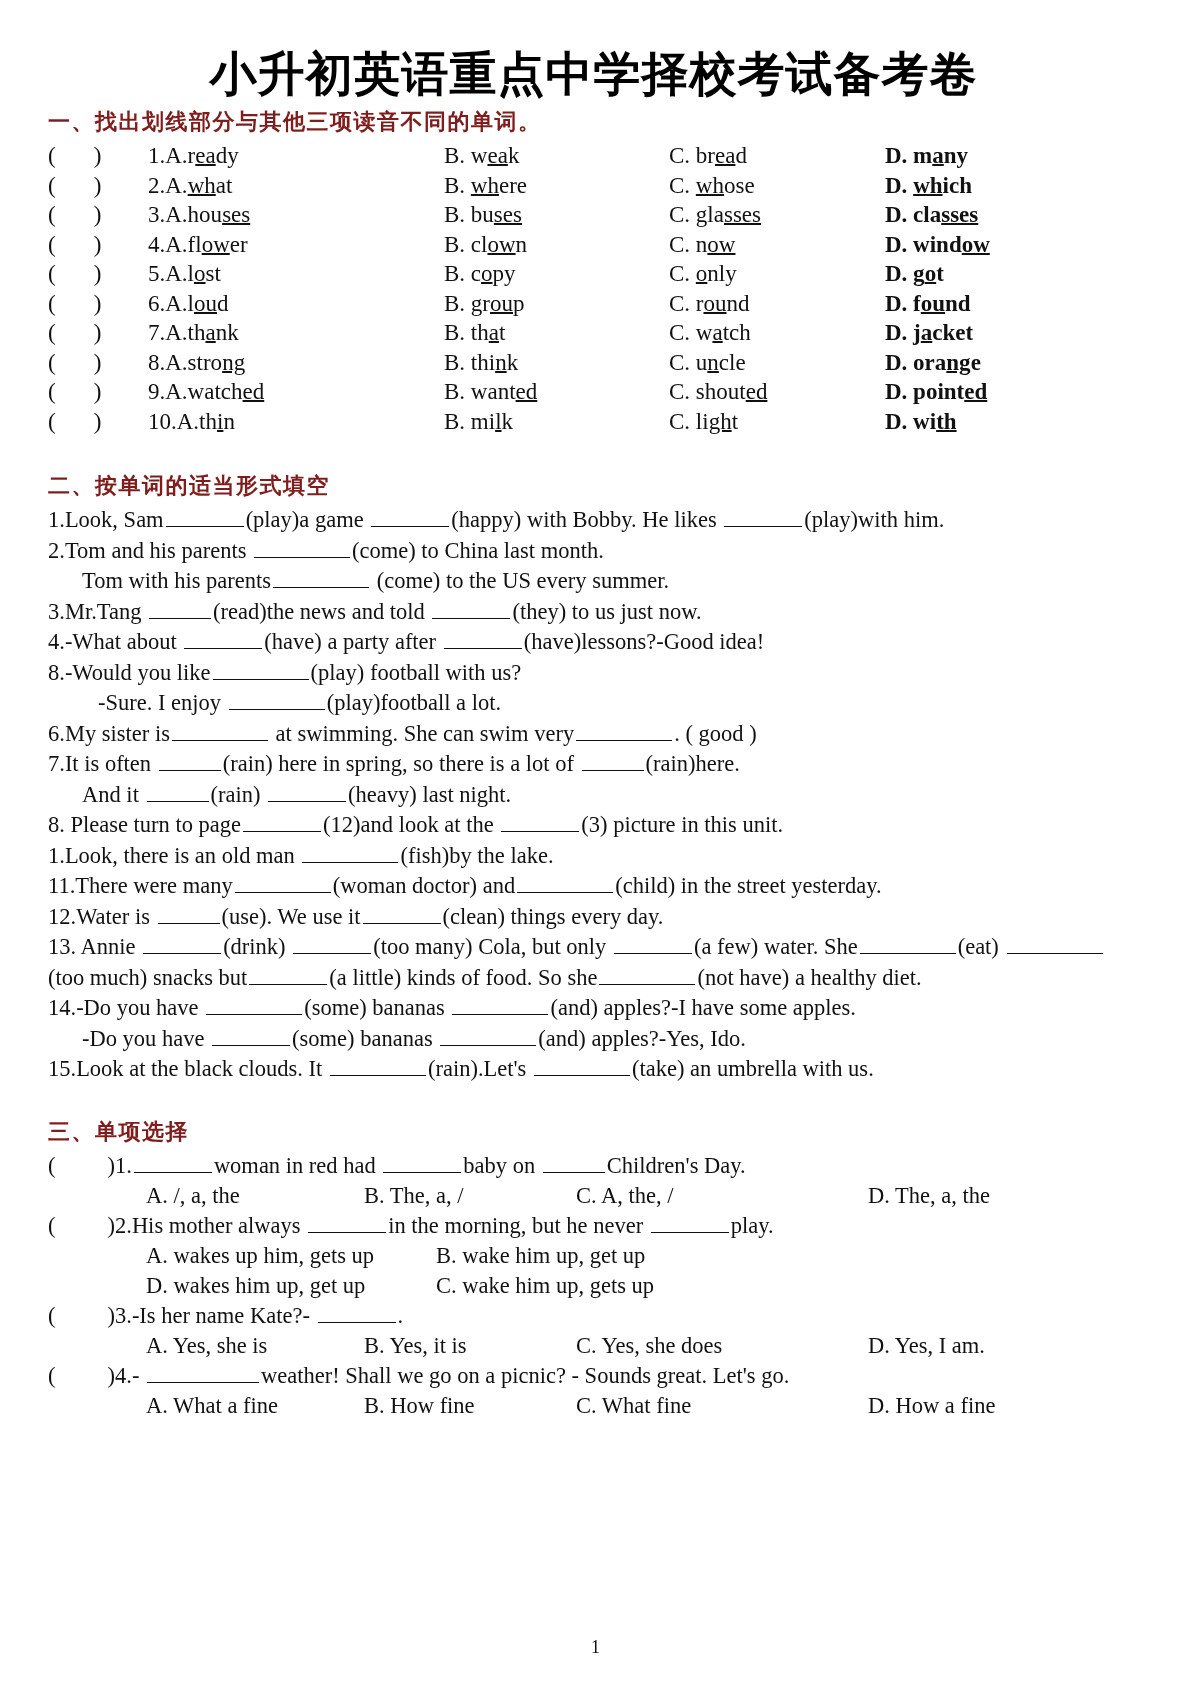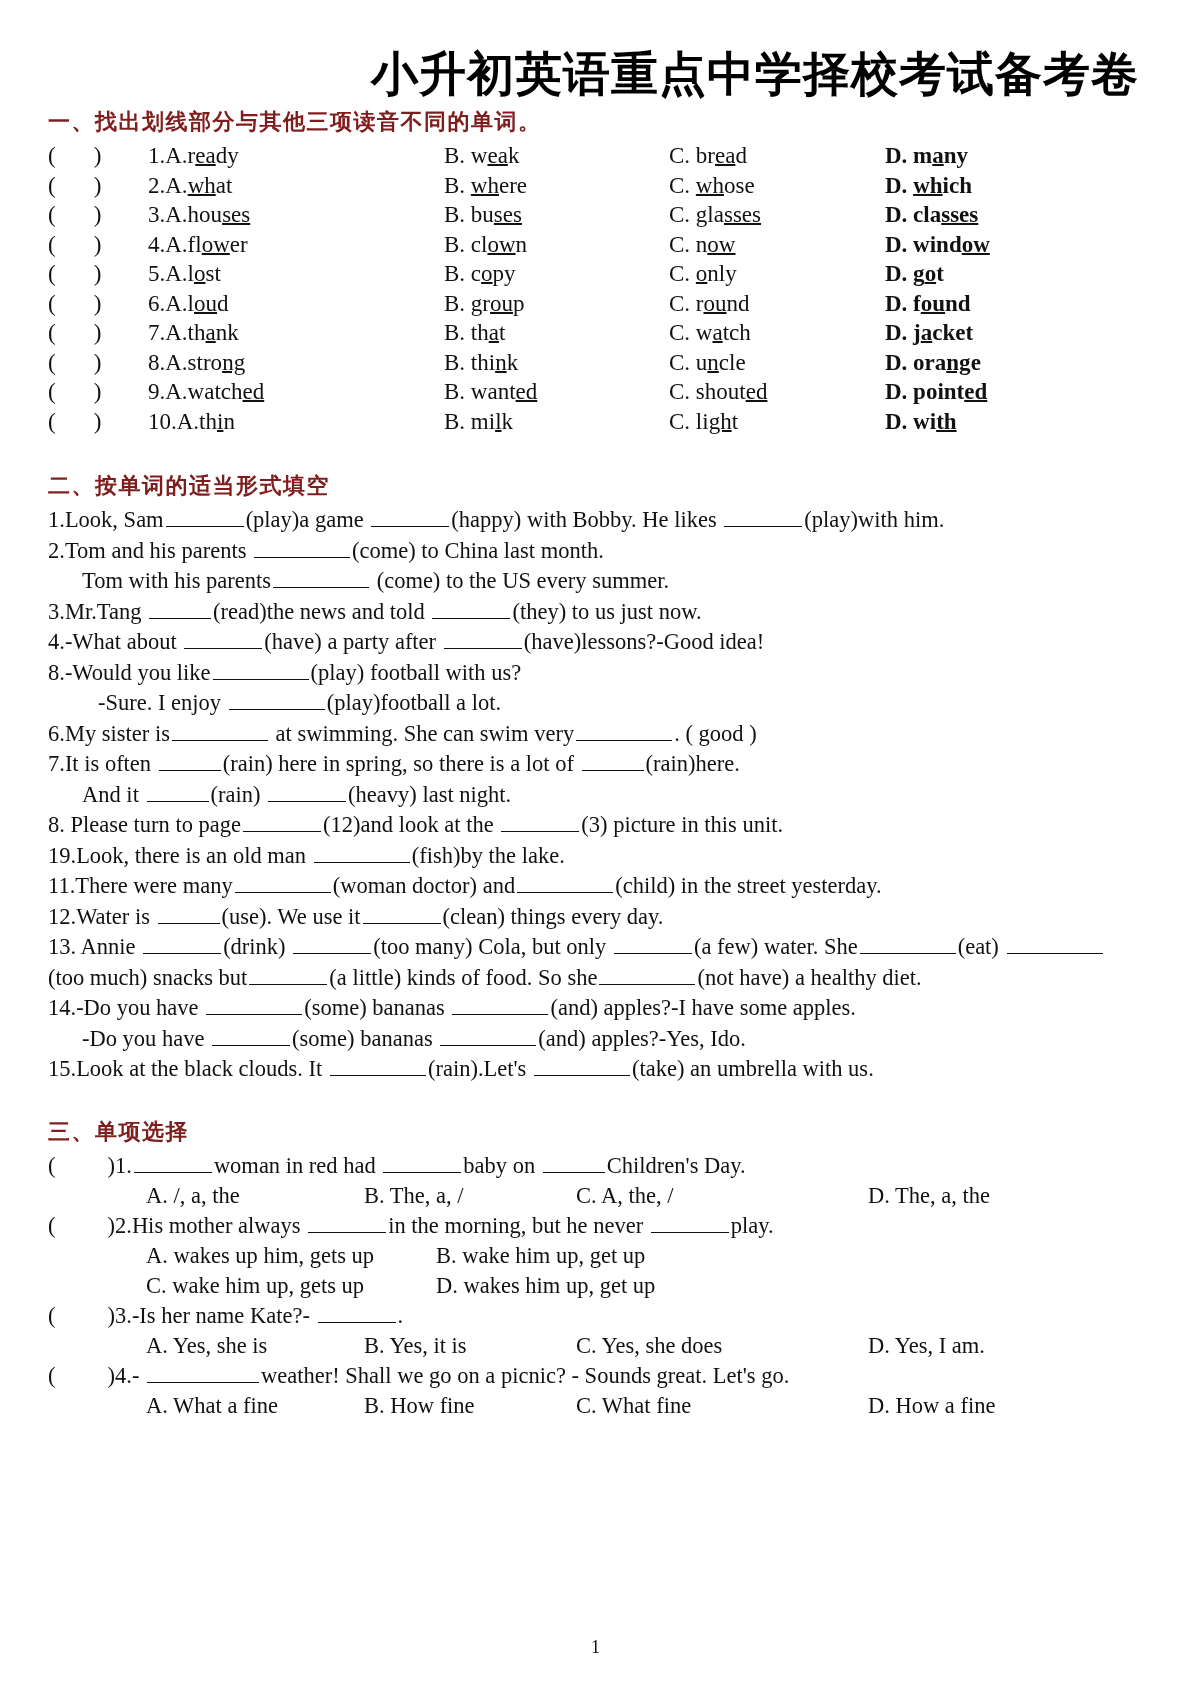--- a/index.html
+++ b/index.html
@@ -18,21 +18,21 @@
   .page {
     width: 1191px;
     height: 1684px;
     box-sizing: border-box;
     padding: 34px 52px 0 48px;
     position: relative;
   }
 
   
   .doc-title {
-    text-align: right;
+    text-align: center;
     font-family: "DejaVu Sans", "Liberation Sans", sans-serif;
     font-weight: bold;
     font-size: 47px;
     letter-spacing: 1px;
     line-height: 1.18;
     margin: 12px 0 6px 0;
     color: #000;
   }
 
   
@@ -205,21 +205,21 @@
       <div class="s2-line"><span>2.Tom and his parents </span><span class="blank b-lg"></span><span>(come) to China last month.</span></div>
       <div class="s2-line indent-1"><span>Tom with his parents</span><span class="blank b-lg"></span><span> (come) to the US every summer.</span></div>
       <div class="s2-line"><span>3.Mr.Tang </span><span class="blank b-sm"></span><span>(read)the news and told </span><span class="blank b-md"></span><span>(they) to us just now.</span></div>
       <div class="s2-line"><span>4.-What about </span><span class="blank b-md"></span><span>(have) a party after </span><span class="blank b-md"></span><span>(have)lessons?-Good idea!</span></div>
       <div class="s2-line"><span>8.-Would you like</span><span class="blank b-lg"></span><span>(play) football with us?</span></div>
       <div class="s2-line indent-2"><span>-Sure. I enjoy </span><span class="blank b-lg"></span><span>(play)football a lot.</span></div>
       <div class="s2-line"><span>6.My sister is</span><span class="blank b-lg"></span><span> at swimming. She can swim very</span><span class="blank b-lg"></span><span>. ( good )</span></div>
       <div class="s2-line"><span>7.It is often </span><span class="blank b-sm"></span><span>(rain) here in spring, so there is a lot of </span><span class="blank b-sm"></span><span>(rain)here.</span></div>
       <div class="s2-line indent-1"><span>And it </span><span class="blank b-sm"></span><span>(rain) </span><span class="blank b-md"></span><span>(heavy) last night.</span></div>
       <div class="s2-line"><span>8. Please turn to page</span><span class="blank b-md"></span><span>(12)and look at the </span><span class="blank b-md"></span><span>(3) picture in this unit.</span></div>
-      <div class="s2-line"><span>19.Look, there is an old man </span><span class="blank b-lg"></span><span>(fish)by the lake.</span></div>
+      <div class="s2-line"><span>1.Look, there is an old man </span><span class="blank b-lg"></span><span>(fish)by the lake.</span></div>
       <div class="s2-line"><span>11.There were many</span><span class="blank b-lg"></span><span>(woman doctor) and</span><span class="blank b-lg"></span><span>(child) in the street yesterday.</span></div>
       <div class="s2-line"><span>12.Water is </span><span class="blank b-sm"></span><span>(use). We use it</span><span class="blank b-md"></span><span>(clean) things every day.</span></div>
       <div class="s2-wrap"><span>13. Annie </span><span class="blank b-md"></span><span>(drink) </span><span class="blank b-md"></span><span>(too many) Cola, but only </span><span class="blank b-md"></span><span>(a few) water. She</span><span class="blank b-lg"></span><span>(eat) </span><span class="blank b-lg"></span><span>(too much) snacks but</span><span class="blank b-md"></span><span>(a little) kinds of food.  So she</span><span class="blank b-lg"></span><span>(not have) a healthy diet.</span></div>
       <div class="s2-line"><span>14.-Do you have </span><span class="blank b-lg"></span><span>(some) bananas </span><span class="blank b-lg"></span><span>(and) apples?-I have some apples.</span></div>
       <div class="s2-line indent-1"><span>-Do you have </span><span class="blank b-md"></span><span>(some) bananas </span><span class="blank b-lg"></span><span>(and) apples?-Yes, Ido.</span></div>
       <div class="s2-line"><span>15.Look at the black clouds. It </span><span class="blank b-lg"></span><span>(rain).Let's </span><span class="blank b-lg"></span><span>(take) an umbrella with us.</span></div>
     </div>
 
   <div class="section-heading sec3-heading">三、单项选择</div>
   <div id="section3-questions">
@@ -229,22 +229,22 @@
         <div class="o2">B. The, a, /</div>
         <div class="o3">C. A, the, /</div>
         <div class="o4">D. The, a, the</div>
       </div>
       <div class="s3-q"><span>(<span class="s1-paren-gap" style="width: 52px;"></span>)</span><span>2.</span><span>His mother always </span><span class="blank b-md"></span><span>in the morning, but he never </span><span class="blank b-md"></span><span>play.</span></div>
       <div class="s3-opts two-col">
         <div class="o">A. wakes up him, gets up</div>
         <div class="o">B. wake him up, get up</div>
       </div>
       <div class="s3-opts two-col">
+        <div class="o">D. wakes him up, get up</div>
         <div class="o">C. wake him up, gets up</div>
-        <div class="o">D. wakes him up, get up</div>
       </div>
       <div class="s3-q"><span>(<span class="s1-paren-gap" style="width: 52px;"></span>)</span><span>3.</span><span>-Is her name Kate?- </span><span class="blank b-md"></span><span>.</span></div>
       <div class="s3-opts">
         <div class="o1">A. Yes, she is</div>
         <div class="o2">B. Yes, it is</div>
         <div class="o3">C. Yes, she does</div>
         <div class="o4">D. Yes, I am.</div>
       </div>
       <div class="s3-q"><span>(<span class="s1-paren-gap" style="width: 52px;"></span>)</span><span>4.</span><span>- </span><span class="blank b-xl"></span><span>weather! Shall we go on a picnic? - Sounds great. Let's go.</span></div>
       <div class="s3-opts">

